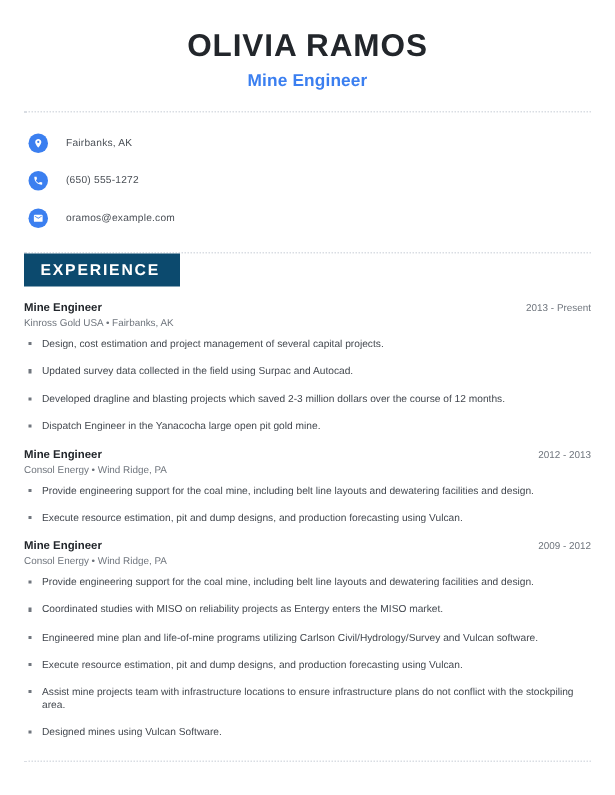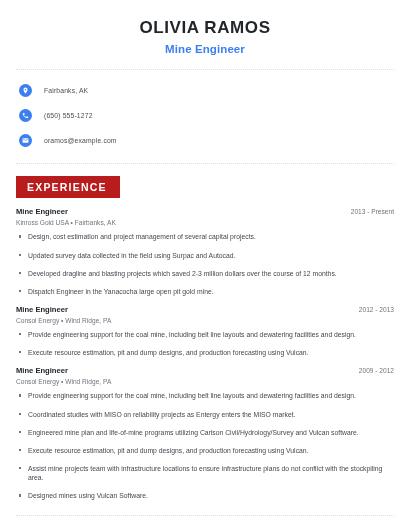--- a/index.html
+++ b/index.html
@@ -21,21 +21,21 @@
     padding: 0 16px;
     position: relative;
   }
 
   
   .header {
     padding-top: 18px;
     text-align: center;
   }
   .name {
-    font-size: 17px;
+    font-size: 21px;
     font-weight: bold;
     letter-spacing: 0.6px;
     color: #22262b;
     line-height: 1.2;
   }
   .title {
     margin-top: 5px;
     font-size: 11.5px;
     font-weight: bold;
     color: #3b7ff0;
@@ -73,27 +73,26 @@
   .contact-text {
     margin-left: 12px;
     font-size: 6.8px;
     color: #4a4f56;
     letter-spacing: 0.15px;
   }
 
   
   .section-head {
     display: inline-block;
-    background: #b91c1c;
+    background: #0c4a6e;
     color: #ffffff;
     font-size: 10.5px;
     font-weight: bold;
     letter-spacing: 1.2px;
     padding: 5px 13px 5px 11px;
-    margin-top: 12px;
   }
 
   
   .experience { margin-top: 9px; }
   .job { margin-bottom: 1px; }
   .job-head {
     display: flex;
     align-items: baseline;
     justify-content: space-between;
   }

